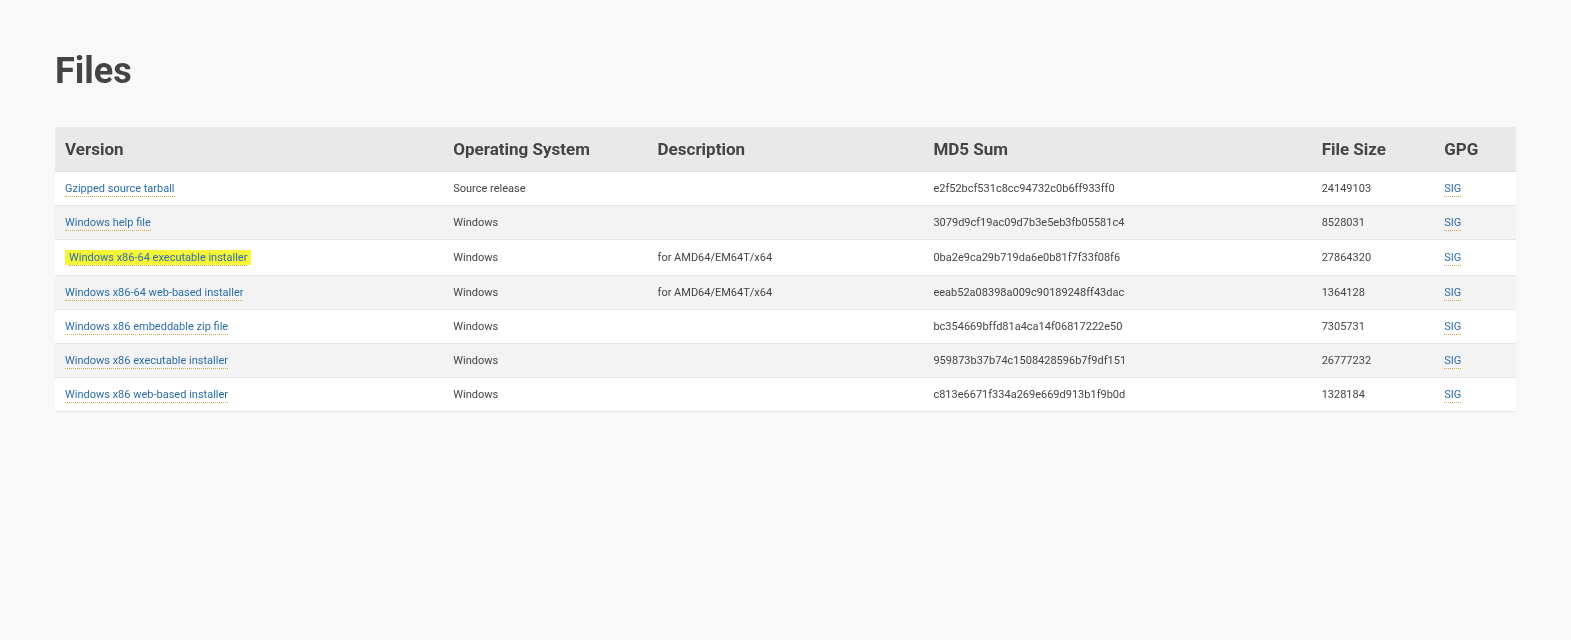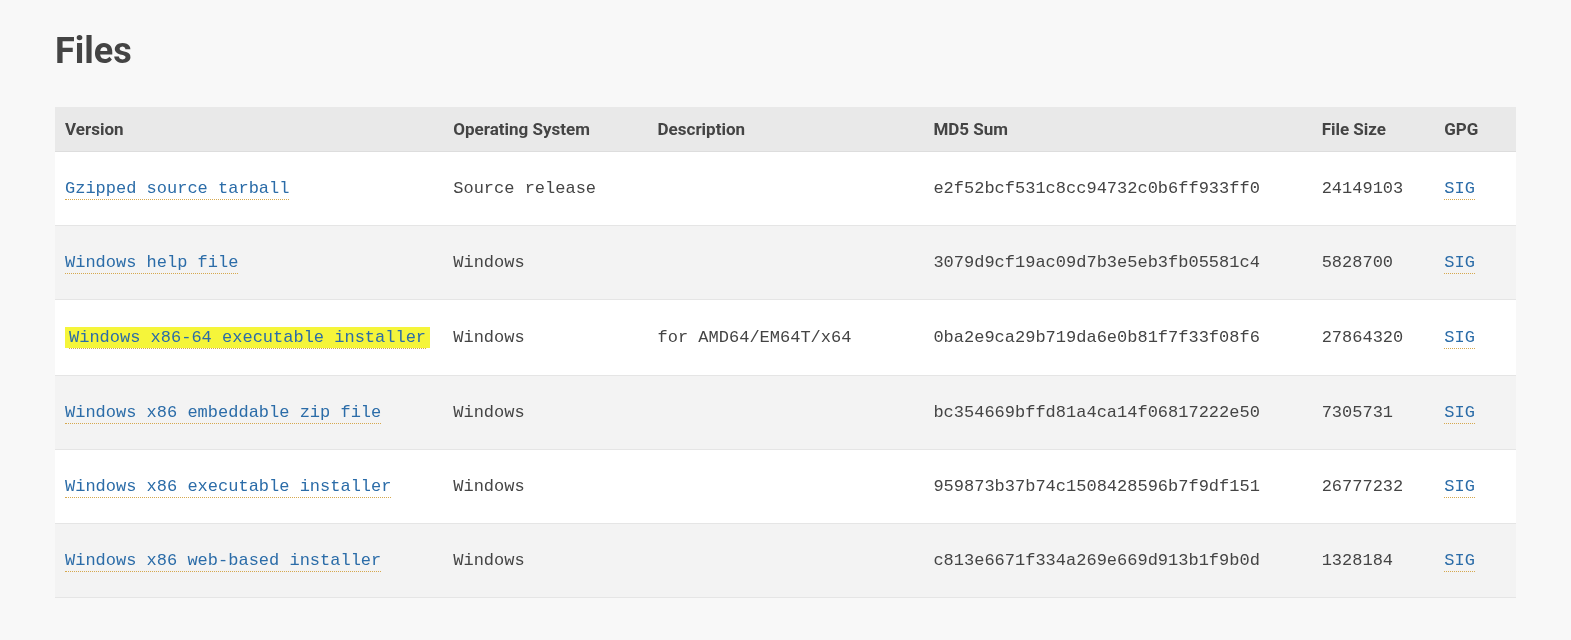--- a/index.html
+++ b/index.html
@@ -11,20 +11,21 @@
       font-family: -apple-system, BlinkMacSystemFont, "Segoe UI", Roboto, "Helvetica Neue", Arial, sans-serif;
       background-color: #f8f8f8;
       padding: 30px 55px;
       color: #444;
     }
     h1 {
       font-size: 36px;
       font-weight: 700;
       color: #444;
       margin-bottom: 35px;
+      margin-top: 20px;
     }
     table {
       width: 100%;
       border-collapse: collapse;
       background: #5eead4;
     }
     thead th {
       background-color: #e9e9e9;
       text-align: left;
       padding: 12px 10px;
@@ -36,25 +37,24 @@
     tbody tr {
       border-bottom: 1px solid #e5e5e5;
     }
     tbody tr:nth-child(odd) {
       background-color: #ffffff;
     }
     tbody tr:nth-child(even) {
       background-color: #f3f3f3;
     }
     tbody td {
-      padding: 27px 10px;
-      font-size: 17px;
+      padding: 10px 10px;
+      font-size: 11px;
       color: #444;
       vertical-align: middle;
-      font-family: Liberation Mono, monospace;
     }
     a.version-link {
       color: #2b6ca8;
       text-decoration: none;
       border-bottom: 1px dotted #d6a84e;
       padding-bottom: 1px;
     }
     a.sig-link {
       color: #2b6ca8;
       text-decoration: none;
@@ -97,29 +97,37 @@
         <td></td>
         <td>e2f52bcf531c8cc94732c0b6ff933ff0</td>
         <td>24149103</td>
         <td><a class="sig-link" href="#">SIG</a></td>
       </tr>
       <tr>
         <td><a class="version-link" href="#">Windows help file</a></td>
         <td>Windows</td>
         <td></td>
         <td>3079d9cf19ac09d7b3e5eb3fb05581c4</td>
-        <td>5828700</td>
+        <td>8528031</td>
         <td><a class="sig-link" href="#">SIG</a></td>
       </tr>
       <tr>
         <td><span class="highlight"><a class="version-link" href="#">Windows x86-64 executable installer</a></span></td>
         <td>Windows</td>
         <td>for AMD64/EM64T/x64</td>
         <td>0ba2e9ca29b719da6e0b81f7f33f08f6</td>
         <td>27864320</td>
+        <td><a class="sig-link" href="#">SIG</a></td>
+      </tr>
+      <tr>
+        <td><a class="version-link" href="#">Windows x86-64 web-based installer</a></td>
+        <td>Windows</td>
+        <td>for AMD64/EM64T/x64</td>
+        <td>eeab52a08398a009c90189248ff43dac</td>
+        <td>1364128</td>
         <td><a class="sig-link" href="#">SIG</a></td>
       </tr>
       <tr>
         <td><a class="version-link" href="#">Windows x86 embeddable zip file</a></td>
         <td>Windows</td>
         <td></td>
         <td>bc354669bffd81a4ca14f06817222e50</td>
         <td>7305731</td>
         <td><a class="sig-link" href="#">SIG</a></td>
       </tr>

